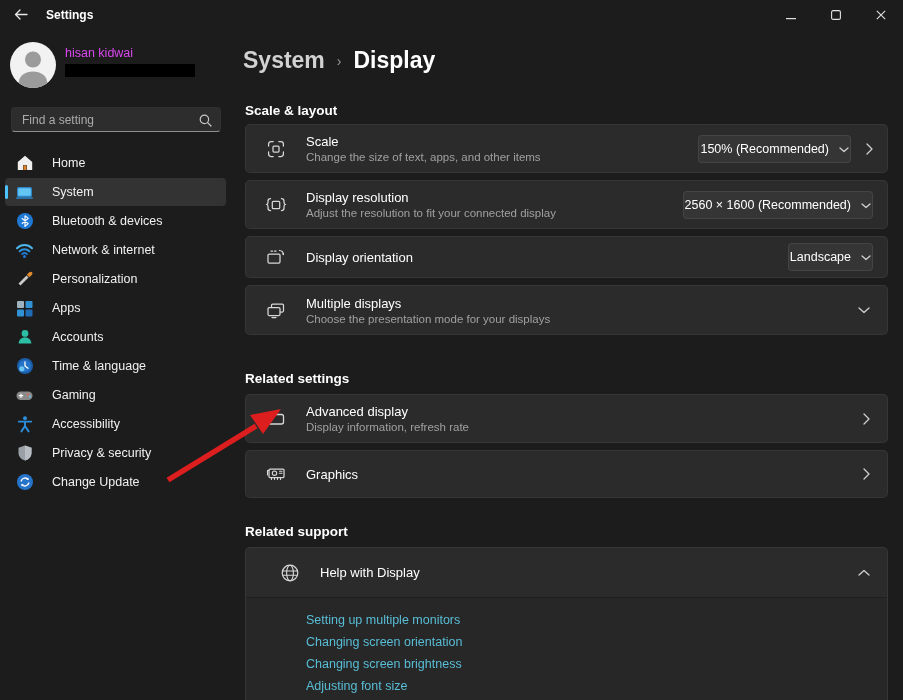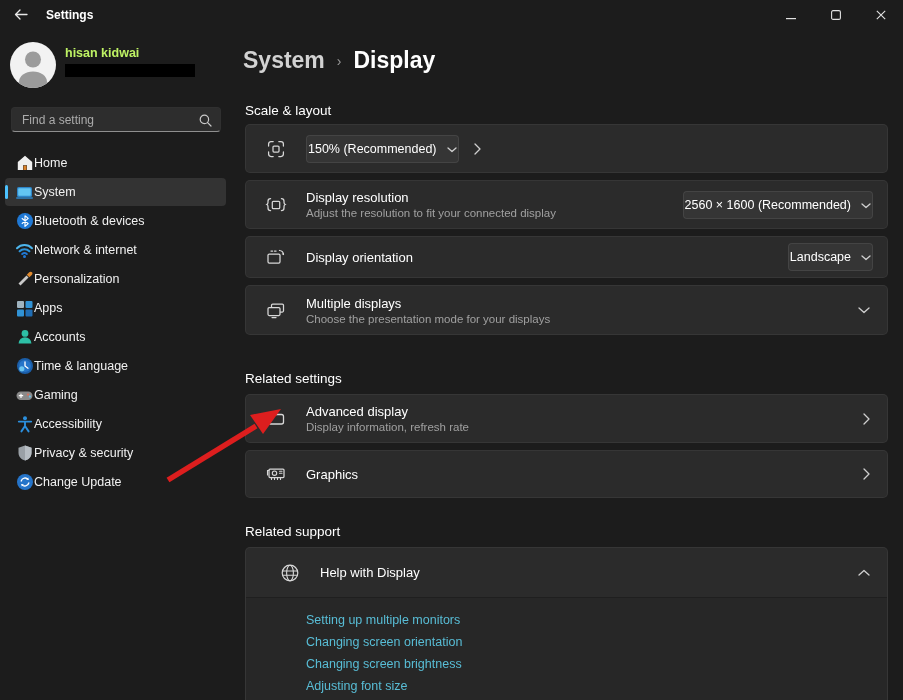--- a/index.html
+++ b/index.html
@@ -18,46 +18,46 @@
   .back-btn{ width:30px; height:26px; margin-left:6px; display:flex; align-items:center; justify-content:center; color:#e8e8e8; }
   .tb-title{ margin-left:10px; font-size:12px; font-weight:bold; color:#fff; }
   .win-controls{ position:absolute; right:0; top:0; height:30px; display:flex; }
   .win-btn{ width:45px; height:30px; display:flex; align-items:center; justify-content:center; }
 
   
   .sidebar{ position:absolute; top:30px; left:0; width:232px; bottom:0; }
   .user{ display:flex; align-items:flex-start; padding:12px 0 0 10px; gap:9px; }
   .avatar{ width:46px; height:46px; border-radius:50%; background:#f2f2f2; overflow:hidden; flex:none; }
   .user-text{ padding-top:4px; }
-  .user-name{ font-size:12.5px; font-weight:bold; color:#bef264; }
+  .user-name{ font-size:12.5px; font-weight:normal; color:#d946ef; }
   .redaction-bar{ width:130px; height:13px; background:#000; margin-top:4px; }
 
   .search-row{ position:relative; margin:19px 11px 0 11px; height:25px;
     background:#2d2d2d; border:1px solid #303030; border-bottom:1px solid #8f8f8f; border-radius:4px; }
   .search-row input{ width:100%; height:100%; background:transparent; border:none; outline:none;
     color:#e6e6e6; font-size:12px; padding:0 28px 0 10px; font-family:inherit; }
   .search-row input::placeholder{ color:#ababab; }
   .search-ico{ position:absolute; right:8px; top:5px; }
 
   .nav{ margin-top:17px; }
   .nav-item{ position:relative; height:28px; margin:1px 6px 1px 5px; border-radius:4px;
-    display:flex; align-items:center; padding-left:10px; gap:0; font-size:12.5px; color:#f1f1f1; cursor:default; }
+    display:flex; align-items:center; padding-left:10px; gap:18px; font-size:12.5px; color:#f1f1f1; cursor:default; }
   .nav-item.selected{ background:#333333; }
   .nav-item.selected::before{ content:''; position:absolute; left:0; top:7px; bottom:7px; width:3px;
     border-radius:2px; background:var(--accent); }
   .nav-ico{ width:19px; height:19px; flex:none; display:flex; align-items:center; justify-content:center; }
 
   
   .main{ position:absolute; left:243px; top:30px; right:0; bottom:0; }
   .breadcrumb{ margin-top:14px; font-size:23px; line-height:30px; display:flex; align-items:center; }
   .bc-parent{ color:#d2d2d2; font-weight:600; }
   .bc-sep{ color:#9a9a9a; font-size:14px; margin:2px 12px 0 12px; }
   .bc-current{ color:#fff; font-weight:600; }
 
-  .section-header{ font-size:13.5px; font-weight:400; color:#fff; margin:27px 0 6px 2px; }
+  .section-header{ font-size:13.5px; font-weight:700; color:#fff; margin:27px 0 6px 2px; }
   .section-header.rs{ margin-top:36px; margin-bottom:8px; }
   .section-header.sup{ margin-top:26px; margin-bottom:8px; }
 
   .card{ margin:0 15px 7px 2px; background:var(--card); border:1px solid var(--cardborder);
     border-radius:5px; display:flex; align-items:center; padding:0 14px 0 19px; }
   .h49{ height:49px; } .h42{ height:42px; } .h50{ height:50px; } .h48{ height:48px; }
   .row-ico{ width:24px; margin-right:17px; flex:none; display:flex; align-items:center; }
   .row-text{ flex:1; min-width:0; }
   .row-title{ font-size:13px; color:#fff; }
   .row-sub{ font-size:11.5px; color:var(--sub); margin-top:2px; }
@@ -278,20 +278,24 @@
 
   <div class="section-header">Scale &amp; layout</div>
 
   <div class="card h49">
     <span class="row-ico">
       <svg width="22" height="22" viewBox="0 0 22 22">
           <path d="M8.2 3.5 H6 a2.4 2.4 0 0 0-2.4 2.4 v2.2 M13.8 3.5 H16 a2.4 2.4 0 0 1 2.4 2.4 v2.2 M18.4 13.9 v2.2 a2.4 2.4 0 0 1-2.4 2.4 h-2.2 M8.2 18.5 H6 a2.4 2.4 0 0 1-2.4-2.4 v-2.2" stroke="#d8d8d8" stroke-width="1.25" fill="none" stroke-linecap="round"></path>
           <rect x="8" y="8" width="6" height="6" rx="1" stroke="#d8d8d8" stroke-width="1.25" fill="none"></rect>
         </svg>
     </span>
+    <div class="row-text">
+      <div class="row-title">Scale</div>
+      <div class="row-sub">Change the size of text, apps, and other items</div>
+    </div>
     <div class="dropdown">
       <span>150% (Recommended)</span>
       <span><svg width="10" height="6" viewBox="0 0 10 6">
             <path d="M1 1 L5 4.6 L9 1" stroke="#cfcfcf" stroke-width="1.3" fill="none" stroke-linecap="round" stroke-linejoin="round"></path>
           </svg></span>
     </div>
     <span class="chev-right">
       <svg width="7" height="12" viewBox="0 0 7 12">
           <path d="M1 1 L6 6 L1 11" stroke="#cfcfcf" stroke-width="1.3" fill="none" stroke-linecap="round" stroke-linejoin="round"></path>
         </svg>

